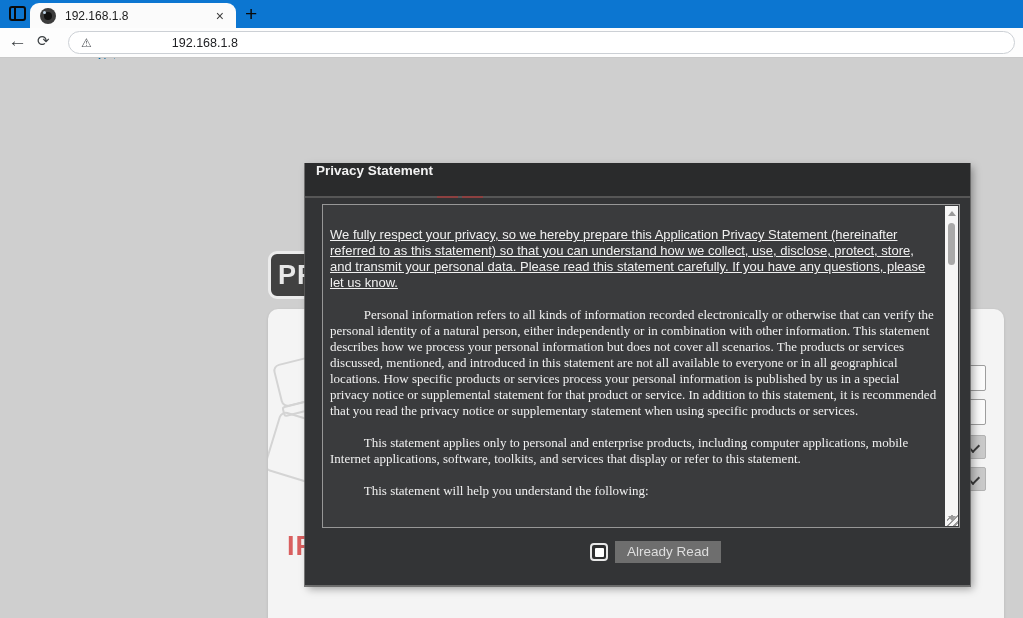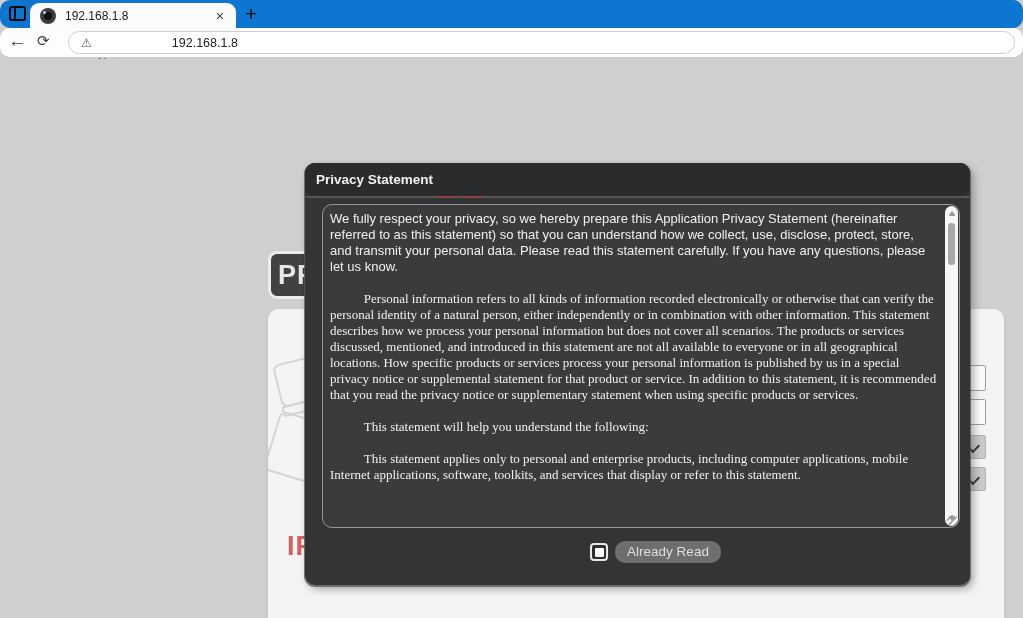--- a/index.html
+++ b/index.html
@@ -1,15 +1,15 @@
 <!DOCTYPE html>
 <html><head>
 <meta charset="utf-8">
 <style>
-  * { margin:0; padding:0; box-sizing:border-box;border-radius:10px; }
+  * { margin:0; padding:0; box-sizing:border-box; }
   html,body { width:1023px; height:618px; overflow:hidden;
     font-family:"Liberation Sans", sans-serif; background:#cfcfcf; }
 
   
   .titlebar { position:absolute; left:0; top:0; width:1023px; height:28px; background:#0c76d1; }
   .side-panel-btn { position:absolute; left:9px; top:6px; width:17px; height:15px;
     border:2px solid #0a0a0a; border-radius:3px; background:transparent; }
   .side-panel-btn .pane { position:absolute; left:3px; top:0; width:2px; height:11px; background:#0a0a0a; }
   .tab { position:absolute; left:30px; top:3px; width:206px; height:25px; background:#fbfbfb;
     border-radius:9px 9px 0 0; display:flex; align-items:center; padding:0 8px 0 10px; }
@@ -54,31 +54,31 @@
   .sel { position:absolute; background:#c9c9c9; border:1px solid #b2b2b2; border-radius:2px;
     width:200px; height:24px; }
   .sel .chev { position:absolute; right:7px; top:5px; width:10px; height:10px; }
   .sel .chev::after { content:""; position:absolute; left:0; top:0; width:8px; height:8px;
     border-right:2px solid #3a3a3a; border-bottom:2px solid #3a3a3a; transform:rotate(45deg); }
 
   
   .modal { position:absolute; left:305px; top:163px; width:665px; height:422px; background:#333436;
     z-index:10; box-shadow:0 1px 0 1px rgba(90,90,90,.8), 3px 4px 8px rgba(0,0,0,.35); }
   .modal-header { position:absolute; left:0; top:0; width:100%; height:33px; background:#2a2b2c;
-    display:flex; align-items:center; padding-left:11px; }
+    display:flex; align-items:flex-start; padding-left:11px; }
   .modal-title { color:#f2f2f2; font-size:13.5px; font-weight:bold; }
   .modal-divider { position:absolute; left:0; top:33px; width:100%; height:2px; background:#565656; }
   .red-seg { position:absolute; top:0; height:2px; width:21px; background:#8c4040; }
   .red-seg.s1 { left:132px; } .red-seg.s2 { left:157px; }
 
   .statement-box { position:absolute; left:17px; top:41px; width:638px; height:324px;
     background:#3a3b3d; border:1px solid #979797; color:#f0f0f0; overflow:hidden; }
   .statement-text { position:absolute; left:7px; top:6px; right:22px; font-size:13px; line-height:16px; }
   .statement-text p { margin:16px 0; }
-  .statement-text p:first-child { margin-top:0; }
+  .statement-text p:first-child { margin-top:16px;text-decoration:underline; }
   .statement-text p.indent { text-indent:2.6em;font-family:Liberation Serif, serif; }
 
   .vscroll { position:absolute; top:1px; right:1px; bottom:1px; width:13px; background:#f6f6f6; }
   .varrow { position:absolute; left:3px; width:0; height:0; border-left:4px solid transparent;
     border-right:4px solid transparent; }
   .varrow.up { top:5px; border-bottom:5px solid #9a9a9a; }
   .varrow.down { bottom:5px; border-top:5px solid #9a9a9a; }
   .vthumb { position:absolute; left:3px; top:17px; width:7px; height:42px; background:#a9a9a9;
     border-radius:4px; }
   .resize-grip { position:absolute; right:1px; bottom:1px; width:11px; height:11px;
@@ -141,22 +141,22 @@
   </div>
   <div class="modal-divider">
     <span class="red-seg s1"></span>
     <span class="red-seg s2"></span>
   </div>
 
   <div class="statement-box">
     <div class="statement-text">
       <p>We fully respect your privacy, so we hereby prepare this Application Privacy Statement (hereinafter referred to as this statement) so that you can understand how we collect, use, disclose, protect, store, and transmit your personal data. Please read this statement carefully. If you have any questions, please let us know.</p>
       <p class="indent">Personal information refers to all kinds of information recorded electronically or otherwise that can verify the personal identity of a natural person, either independently or in combination with other information. This statement describes how we process your personal information but does not cover all scenarios. The products or services discussed, mentioned, and introduced in this statement are not all available to everyone or in all geographical locations. How specific products or services process your personal information is published by us in a special privacy notice or supplemental statement for that product or service. In addition to this statement, it is recommended that you read the privacy notice or supplementary statement when using specific products or services.</p>
+      <p class="indent">This statement applies only to personal and enterprise products, including computer applications, mobile Internet applications, software, toolkits, and services that display or refer to this statement.</p>
       <p class="indent">This statement will help you understand the following:</p>
-      <p class="indent">This statement applies only to personal and enterprise products, including computer applications, mobile Internet applications, software, toolkits, and services that display or refer to this statement.</p>
     </div>
     <div class="vscroll">
       <div class="varrow up"></div>
       <div class="vthumb"></div>
       <div class="varrow down"></div>
     </div>
     <div class="resize-grip"></div>
   </div>
 
   <div class="consent-row">

